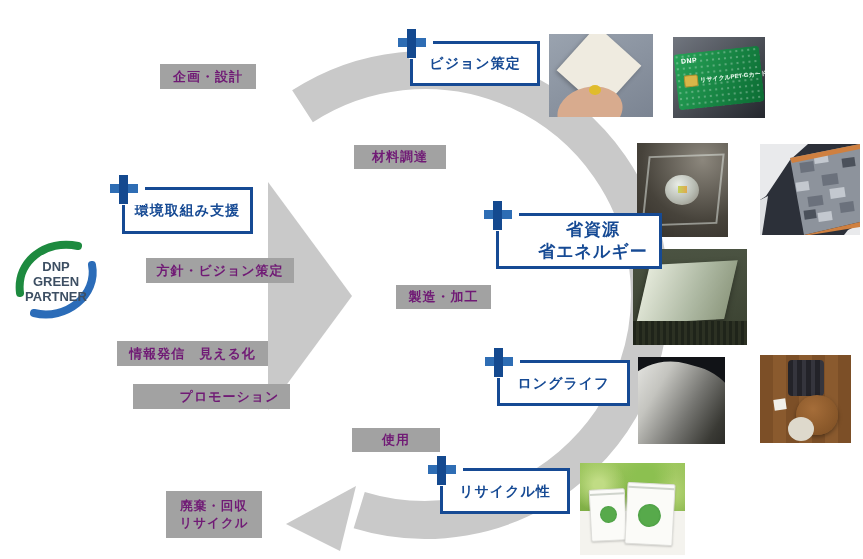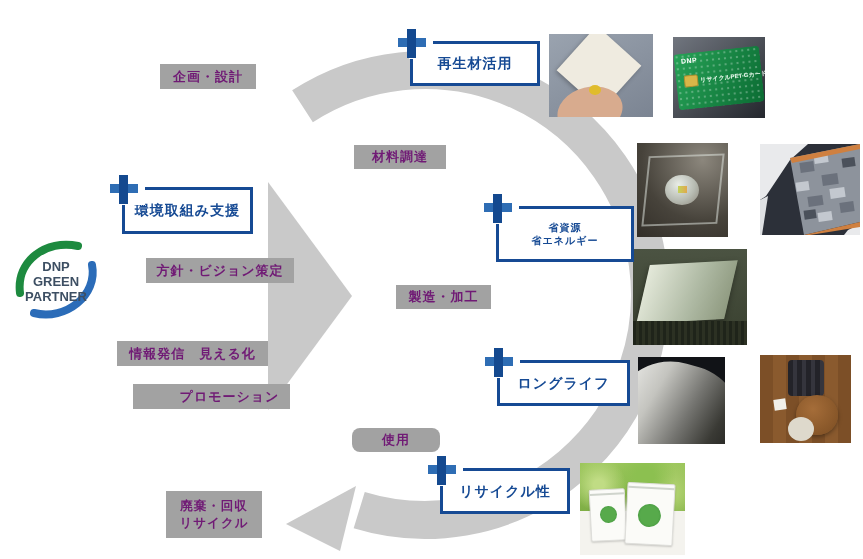--- a/index.html
+++ b/index.html
@@ -11,39 +11,39 @@
   #bg-arrows{position:absolute;left:0;top:0;z-index:0;}
   
   .gbox{
     position:absolute;z-index:2;background:#a2a2a2;color:#701a75;
     display:flex;align-items:center;justify-content:center;flex-direction:column;
     font-weight:bold;font-size:13px;letter-spacing:1px;line-height:1.35;
   }
   #stage-plan{left:160px;top:64px;width:96px;height:25px;}
   #stage-material{left:354px;top:145px;width:92px;height:24px;}
   #stage-manufacture{left:396px;top:285px;width:95px;height:24px;}
-  #stage-use{left:352px;top:428px;width:88px;height:24px;border-radius:8px;}
+  #stage-use{left:352px;top:428px;width:88px;height:24px;}
   #stage-disposal{left:166px;top:491px;width:96px;height:47px;font-size:12.5px;}
   #item-policy{left:119px;top:258px;width:148px;height:25px;margin-left:27px;}
   #item-emission{left:134px;top:299px;width:119px;height:25px;}
   #item-info{left:117px;top:341px;width:151px;height:25px;}
   #item-promo{left:133px;top:384px;width:121px;height:25px;padding-left:36px;}
   
   .fbox{
     position:absolute;z-index:3;background:#fff;border:3px solid #164a94;color:#164a94;
     display:flex;align-items:center;justify-content:center;flex-direction:column;
     font-weight:bold;font-size:14px;letter-spacing:1px;line-height:1.3;
   }
   .fbox .cut{position:absolute;top:-4px;left:-4px;width:24px;height:19px;background:#fff;}
   .plus{position:absolute;top:-15px;left:-15px;width:28px;height:29px;z-index:4;}
   .plus .ph{position:absolute;left:0;top:9px;width:28px;height:9px;background:#2e6db4;}
   .plus .pv{position:absolute;left:9px;top:0;width:9px;height:29px;background:#14498f;}
   #feature-support{left:122px;top:187px;width:125px;height:41px;}
   #feature-recycled{left:410px;top:41px;width:124px;height:39px;}
-  #feature-saving{left:496px;top:206px;width:132px;height:50px;font-size:10px;}
+  #feature-saving{left:496px;top:213px;width:132px;height:50px;font-size:17px;padding-left:28px;}
   #feature-longlife{left:497px;top:360px;width:127px;height:40px;}
   #feature-recyclable{left:440px;top:468px;width:124px;height:40px;}
   
   #logo{position:absolute;left:8px;top:233px;width:96px;height:92px;z-index:2;}
   
   .photo{position:absolute;overflow:hidden;z-index:1;}
   #photo-sample{left:549px;top:34px;width:104px;height:83px;background:linear-gradient(150deg,#9aa3af,#7b8492);}
   #photo-sample .sq{position:absolute;left:20px;top:4px;width:60px;height:60px;background:#efebe0;transform:rotate(42deg);box-shadow:0 2px 4px rgba(0,0,0,.25);}
   #photo-sample .hand{position:absolute;left:8px;bottom:-18px;width:66px;height:48px;background:#d8ab8e;border-radius:50%;transform:rotate(-14deg);}
   #photo-sample .nail{position:absolute;left:40px;bottom:22px;width:12px;height:10px;background:#e0bc2c;border-radius:50%;}
@@ -135,21 +135,21 @@
   <div class="gbox" id="item-promo">
     <span>プロモーション</span>
   </div>
 
   <div class="fbox" id="feature-recycled">
     <span class="cut"></span>
     <span class="plus">
       <span class="ph"></span>
       <span class="pv"></span>
     </span>
-    <span>再生材活用</span>
+    <span>ビジョン策定</span>
   </div>
   <div class="fbox" id="feature-saving">
     <span class="cut"></span>
     <span class="plus">
       <span class="ph"></span>
       <span class="pv"></span>
     </span>
     <span>省資源</span>
     <span>省エネルギー</span>
   </div>

